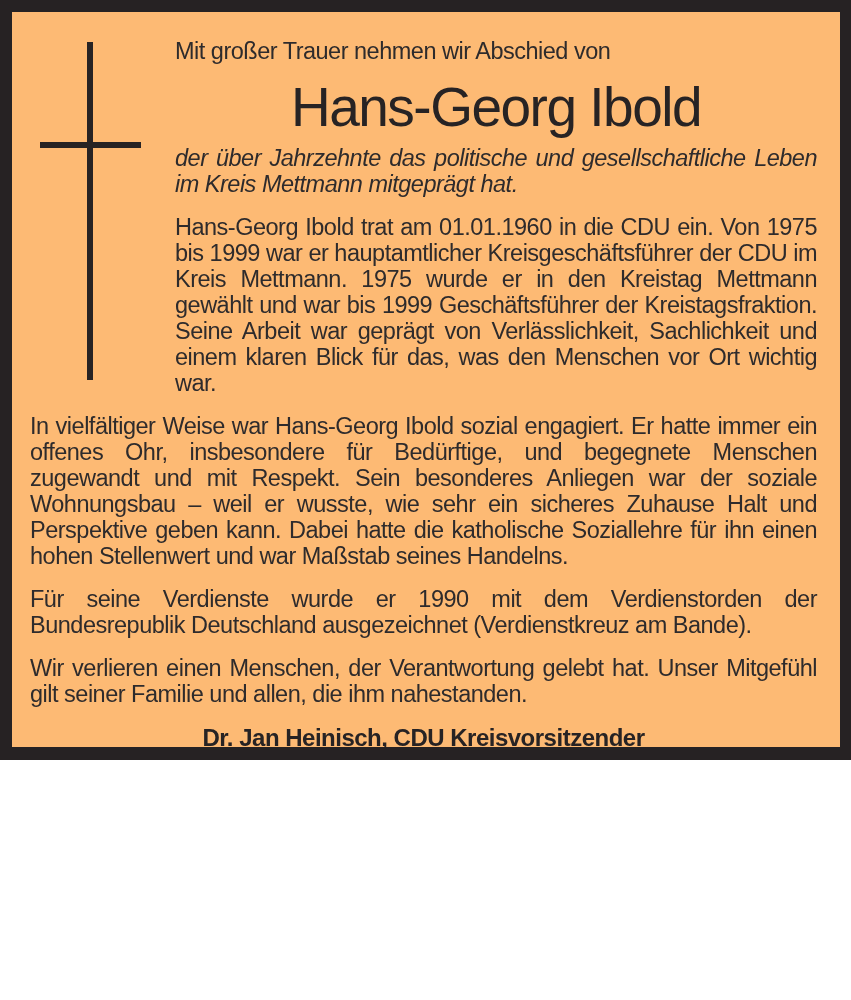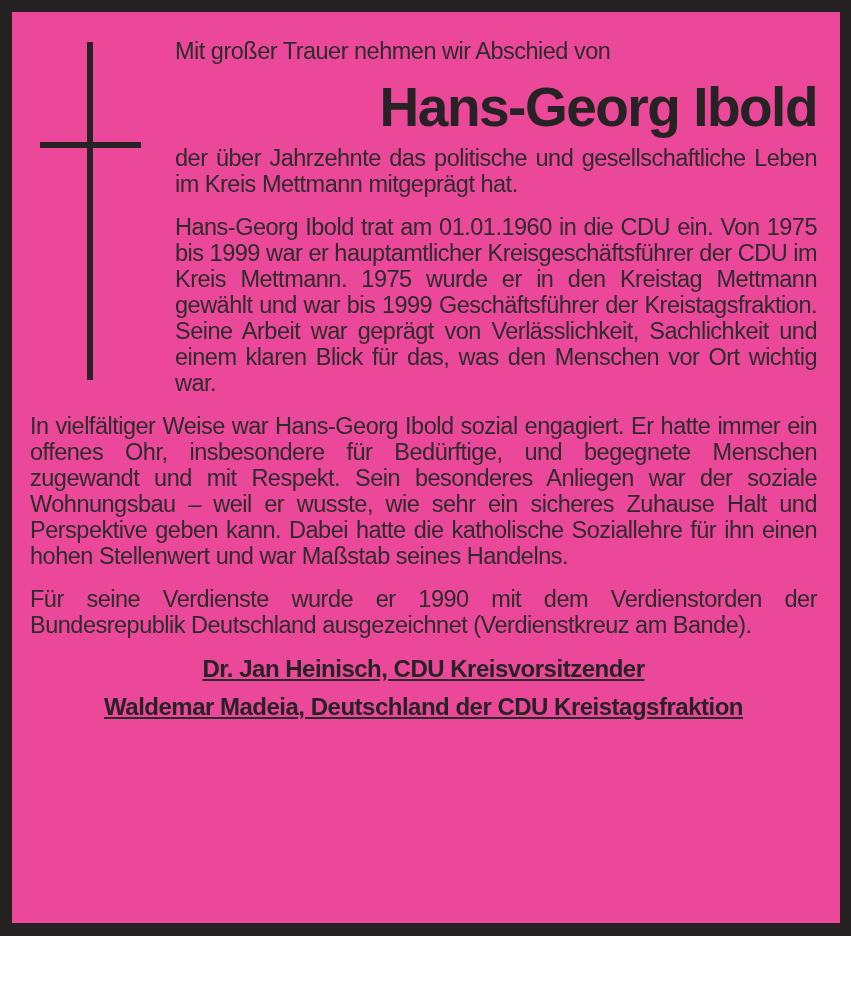--- a/index.html
+++ b/index.html
@@ -3,23 +3,23 @@
 <meta charset="utf-8">
 <style>
   html, body {
     margin: 0;
     padding: 0;
     background: #ffffff;
   }
   .page {
     position: relative;
     width: 851px;
-    height: 936px;
+    height: 760px;
     box-sizing: border-box;
-    background: #ec4899;
+    background: #fdba74;
     border-style: solid;
     border-color: #262223;
     border-width: 12px 11px 13px 12px;
     font-family: "Liberation Sans", "DejaVu Sans", sans-serif;
     color: #2e2b2c;
     overflow: hidden;
   }
   .content {
     box-sizing: border-box;
     width: 100%;
@@ -56,36 +56,37 @@
   }
   .intro {
     font-size: 23.5px;
     line-height: 26px;
     letter-spacing: -0.5px;
     margin: 0;
   }
   .deceased-name {
     font-size: 55px;
     line-height: 55px;
-    font-weight: bold;
+    font-weight: normal;
     letter-spacing: -1.5px;
-    text-align: right;
+    text-align: center;
     color: #272324;
     margin: 16px 0 0 0;
     white-space: nowrap;
   }
   p.body {
     font-size: 23.5px;
     line-height: 26px;
     letter-spacing: -0.5px;
     text-align: justify;
     margin: 0 0 17px 0;
   }
   p.body.sub {
     margin-top: 10px;
+    font-style: italic;
   }
   .signatures {
     margin-top: 1px;
     text-decoration: underline;
   }
   .sig {
     font-size: 24px;
     line-height: 28px;
     font-weight: bold;
     letter-spacing: -0.5px;
@@ -116,20 +117,21 @@
 
       <p class="body">Hans-Georg Ibold trat am 01.01.1960 in die CDU ein. Von 1975 bis 1999 war er hauptamtlicher Kreisgeschäftsführer der CDU im Kreis Mettmann. 1975 wurde er in den Kreistag Mettmann gewählt und war bis 1999 Geschäftsführer der Kreistagsfraktion. Seine Arbeit war geprägt von Verlässlichkeit, Sachlichkeit und einem klaren Blick für das, was den Menschen vor Ort wichtig war.</p>
     </div>
 
     <div class="full-block">
       <p class="body">In vielfältiger Weise war Hans-Georg Ibold sozial engagiert. Er hatte immer ein offenes Ohr, insbesondere für Bedürftige, und begegnete Menschen zugewandt und mit Respekt. Sein besonderes Anliegen war der soziale Wohnungsbau – weil er wusste, wie sehr ein sicheres Zuhause Halt und Perspektive geben kann. Dabei hatte die katholische Soziallehre für ihn einen hohen Stellenwert und war Maßstab seines Handelns.</p>
 
 
       <p class="body">Für seine Verdienste wurde er 1990 mit dem Verdienstorden der Bundesrepublik Deutschland ausgezeichnet (Verdienstkreuz am Bande).</p>
 
+      <p class="body">Wir verlieren einen Menschen, der Verantwortung gelebt hat. Unser Mitgefühl gilt seiner Familie und allen, die ihm nahestanden.</p>
 
     </div>
 
     <div class="signatures">
       <p class="sig">Dr. Jan Heinisch, CDU Kreisvorsitzender</p>
       <p class="sig">Waldemar Madeia, Deutschland der CDU Kreistagsfraktion</p>
     </div>
 
   </div>
 </div>

